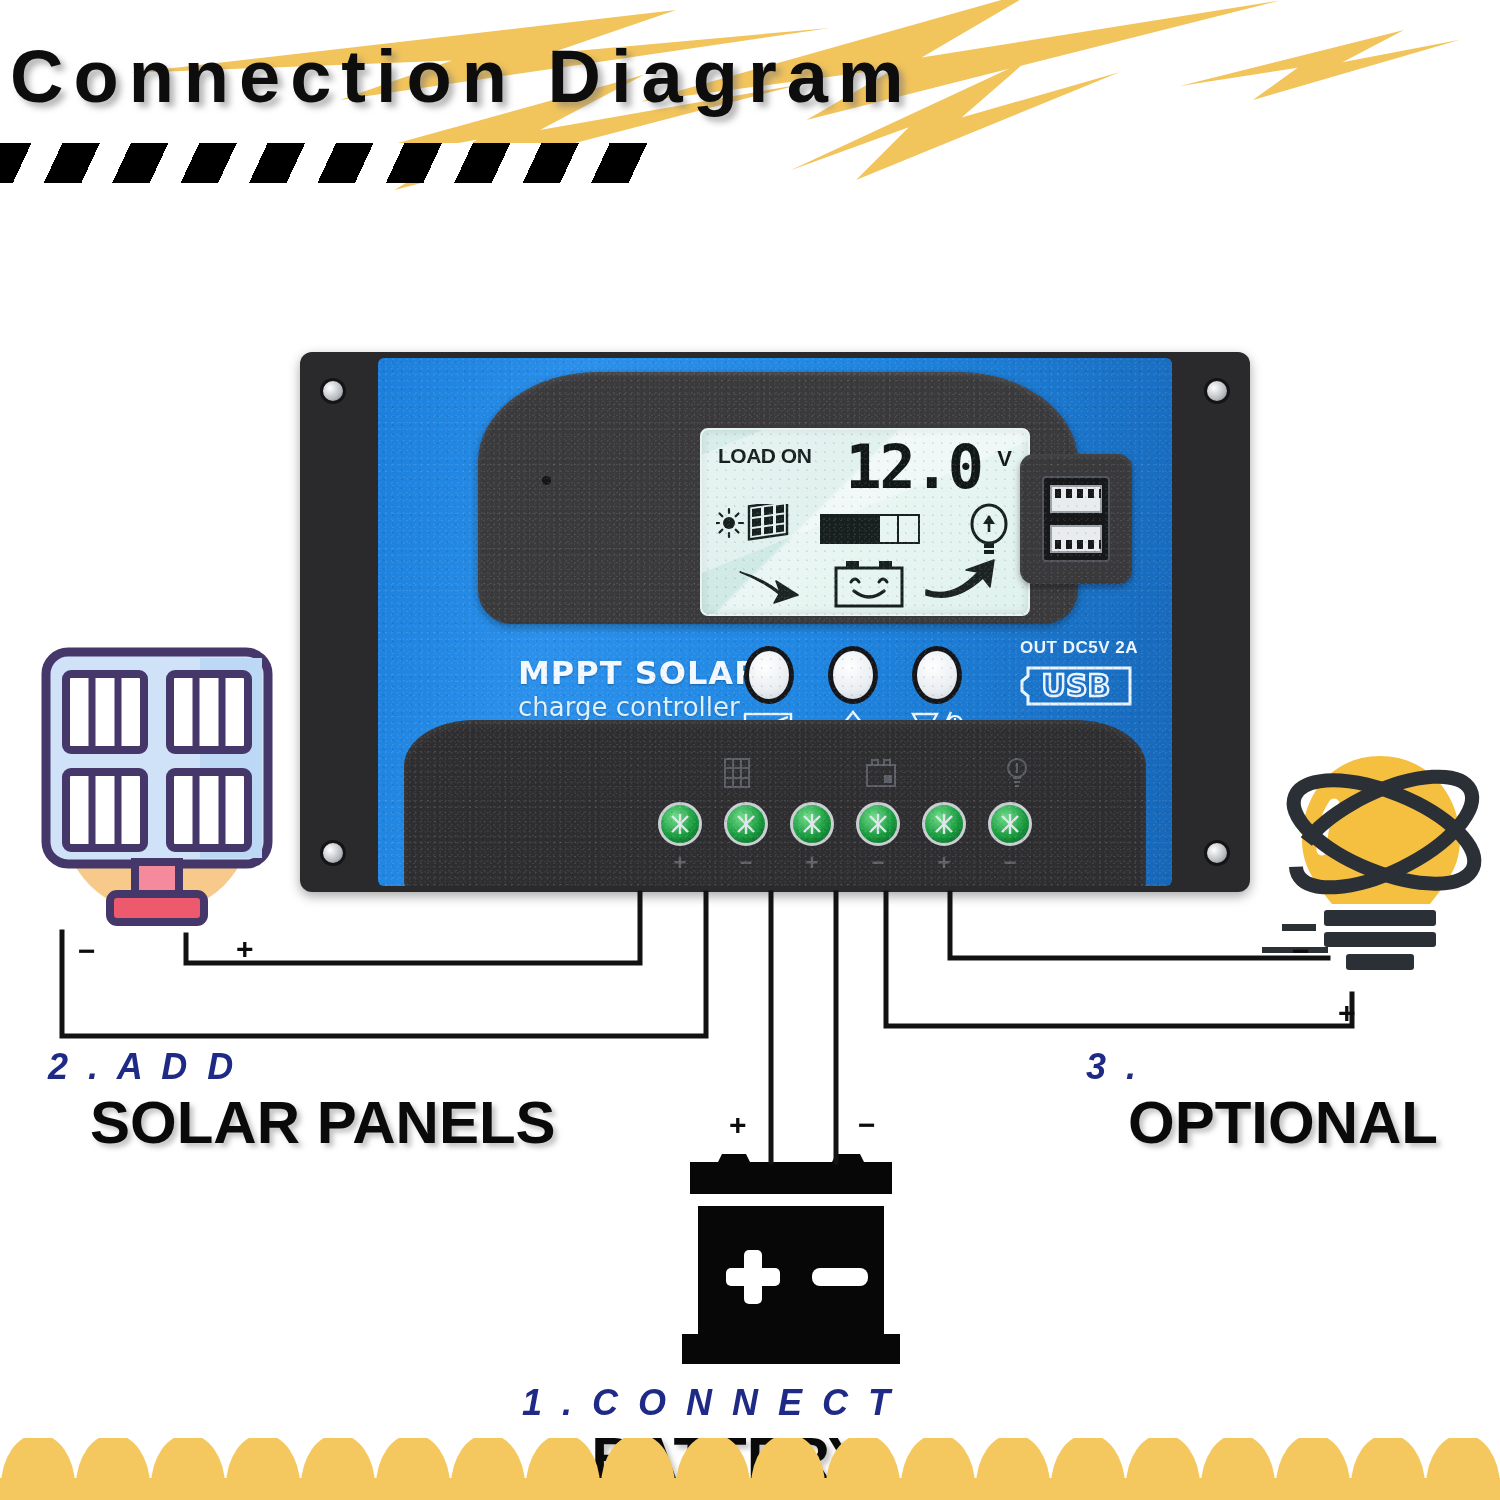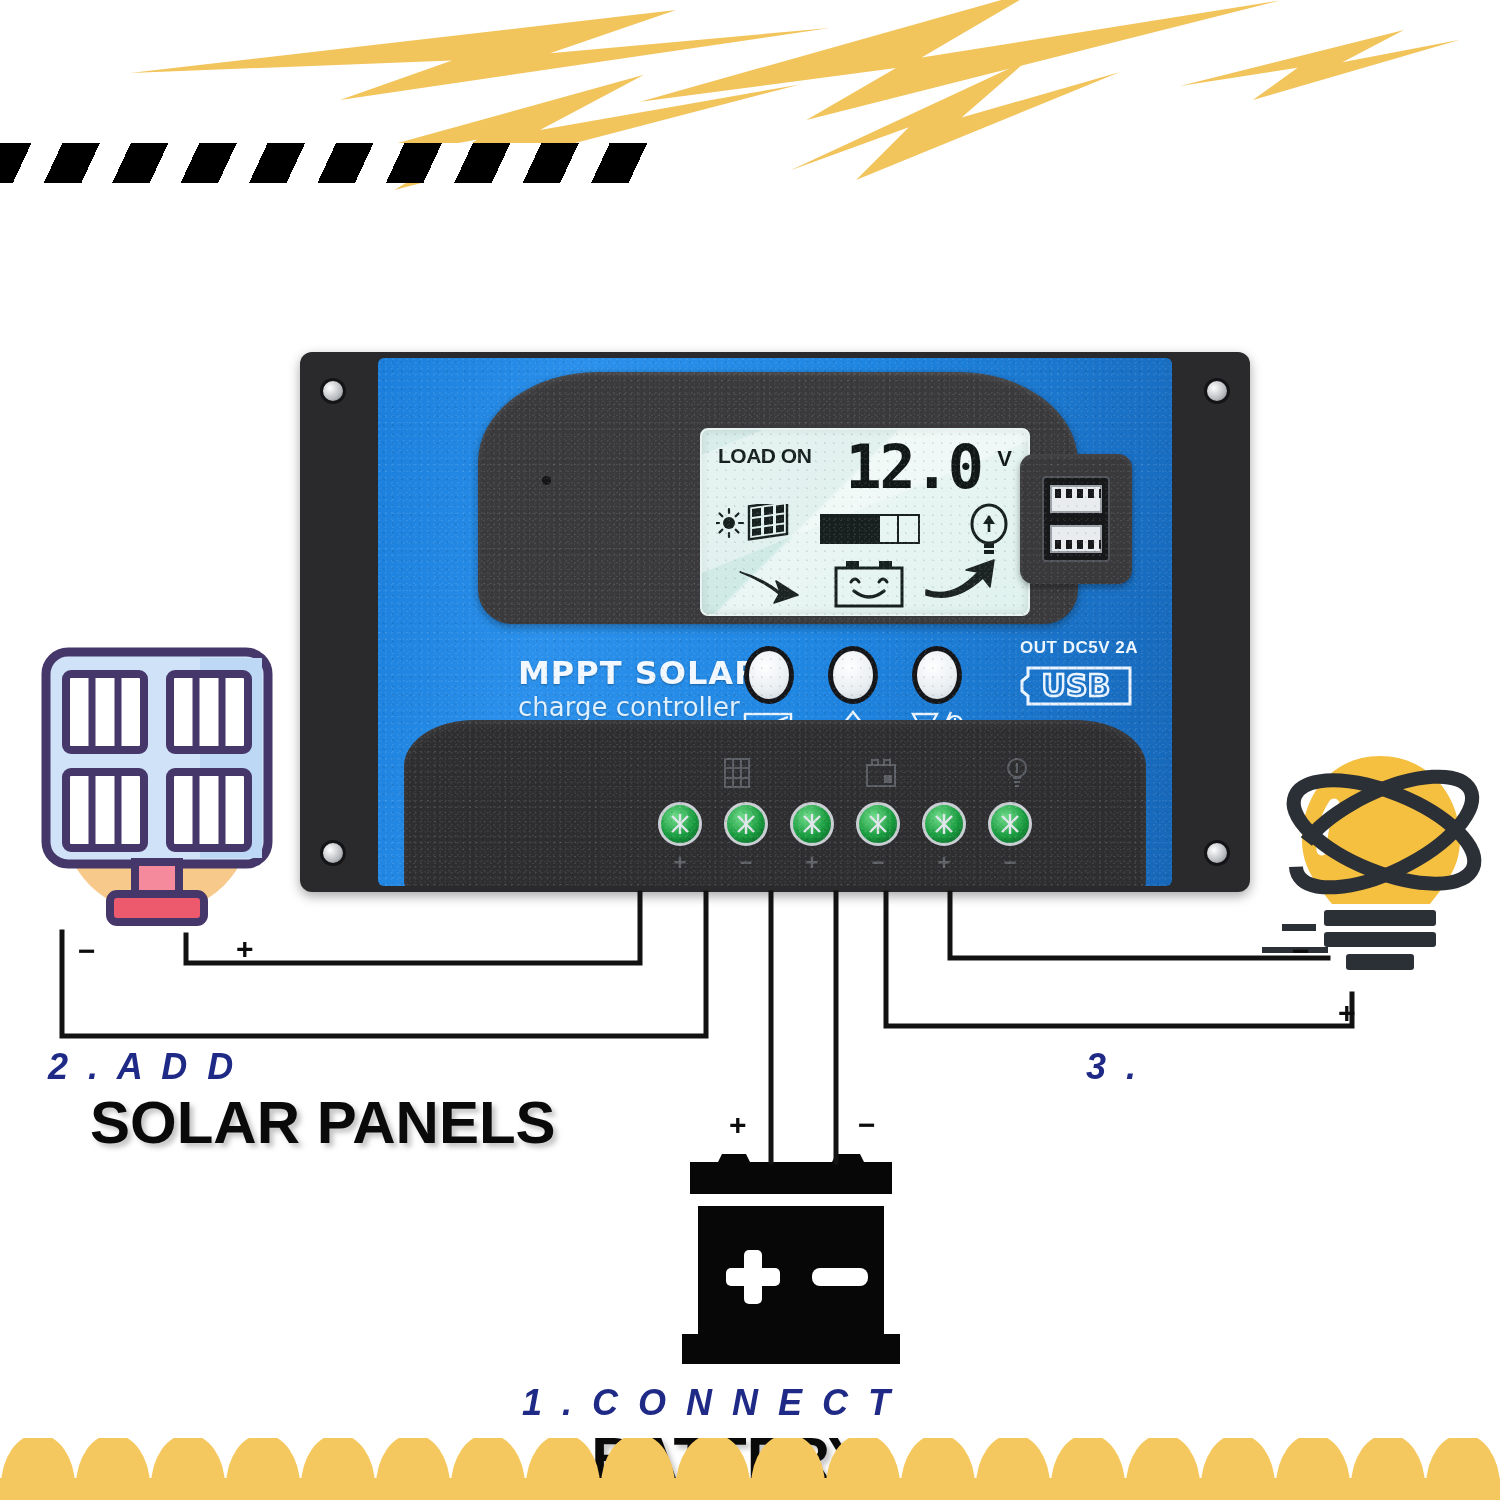--- a/index.html
+++ b/index.html
@@ -186,20 +186,21 @@
 </style>
 </head>
 <body>
 
 <div id="header">
   <div class="bolt b1"></div>
   <div class="bolt b2"></div>
   <div class="bolt b3"></div>
   <div class="bolt b4"></div>
   <div class="bolt b5"></div>
+  <div id="title-text">Connection Diagram</div>
   <div id="hazard-bar"></div>
 </div>
 
 <div id="controller">
   <div class="ctrl-tabs">
     <div class="screw tl"></div>
     <div class="screw tr"></div>
     <div class="screw bl"></div>
     <div class="screw br"></div>
   </div>
@@ -485,20 +486,21 @@
 <div class="wire-sign" style="left:1292px; top:934px;">−</div>
 <div class="wire-sign" style="left:1338px; top:996px;">+</div>
 
 <div class="cap" id="cap-solar">
   <div class="step">2 . A D D</div>
   <div class="big">SOLAR PANELS</div>
 </div>
 
 <div class="cap" id="cap-opt">
   <div class="step">3 .</div>
+  <div class="big">OPTIONAL</div>
 </div>
 
 <div class="cap" id="cap-batt">
   <div class="step">1 . C O N N E C T</div>
   <div class="big">BATTERY</div>
 </div>
 
 <div id="bottom-wave">
   <div class="base"></div>
 <div class="bump" style="left: 0.5px;"></div>

